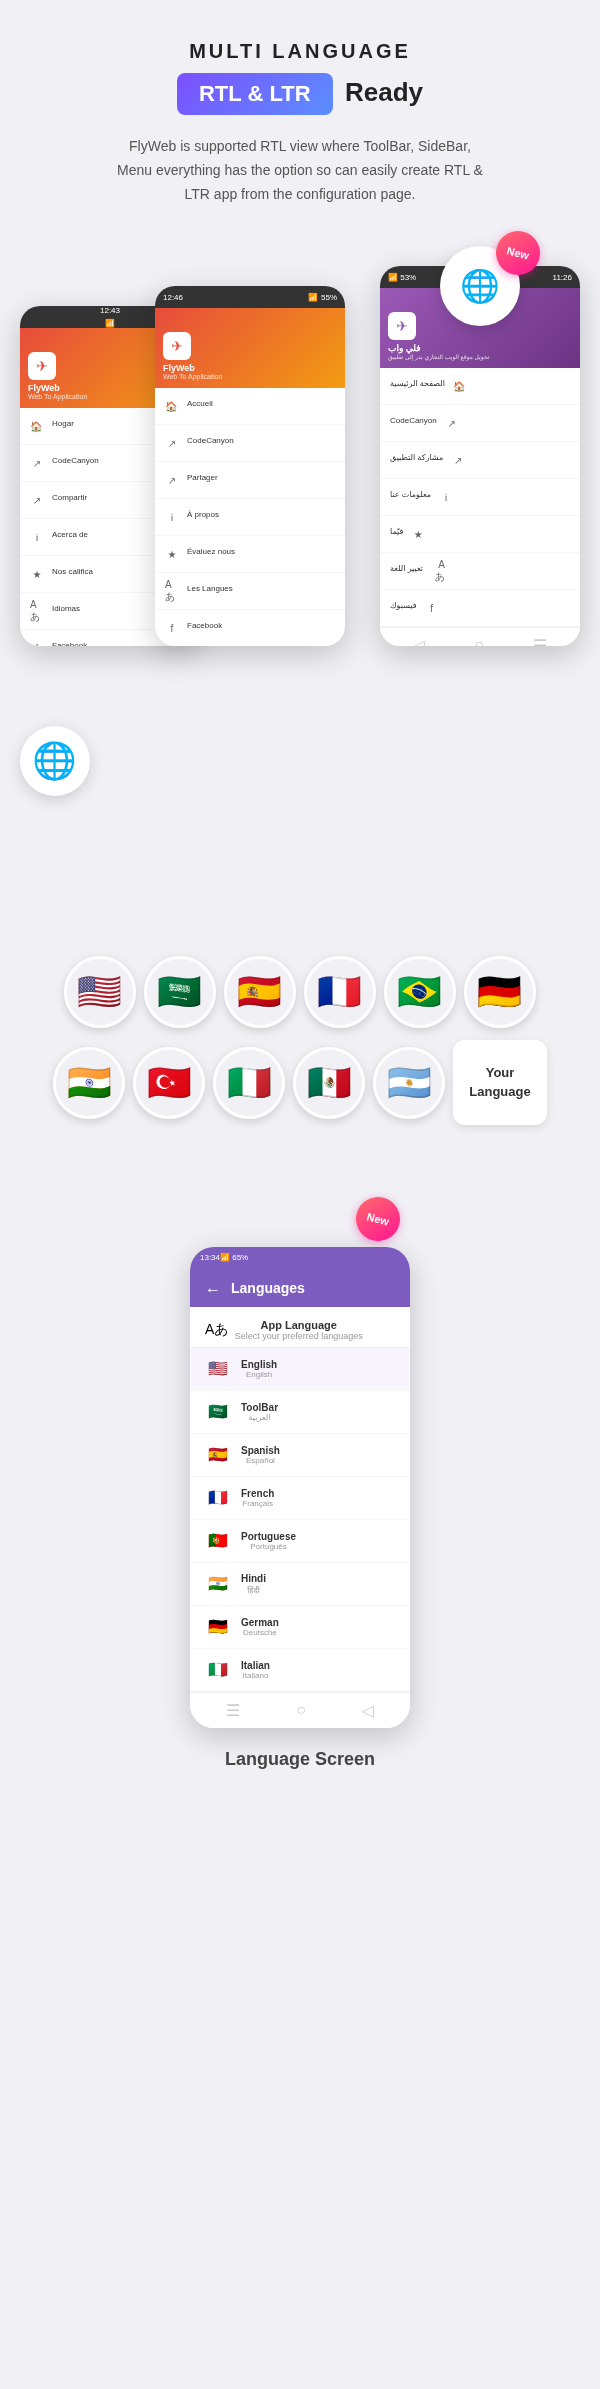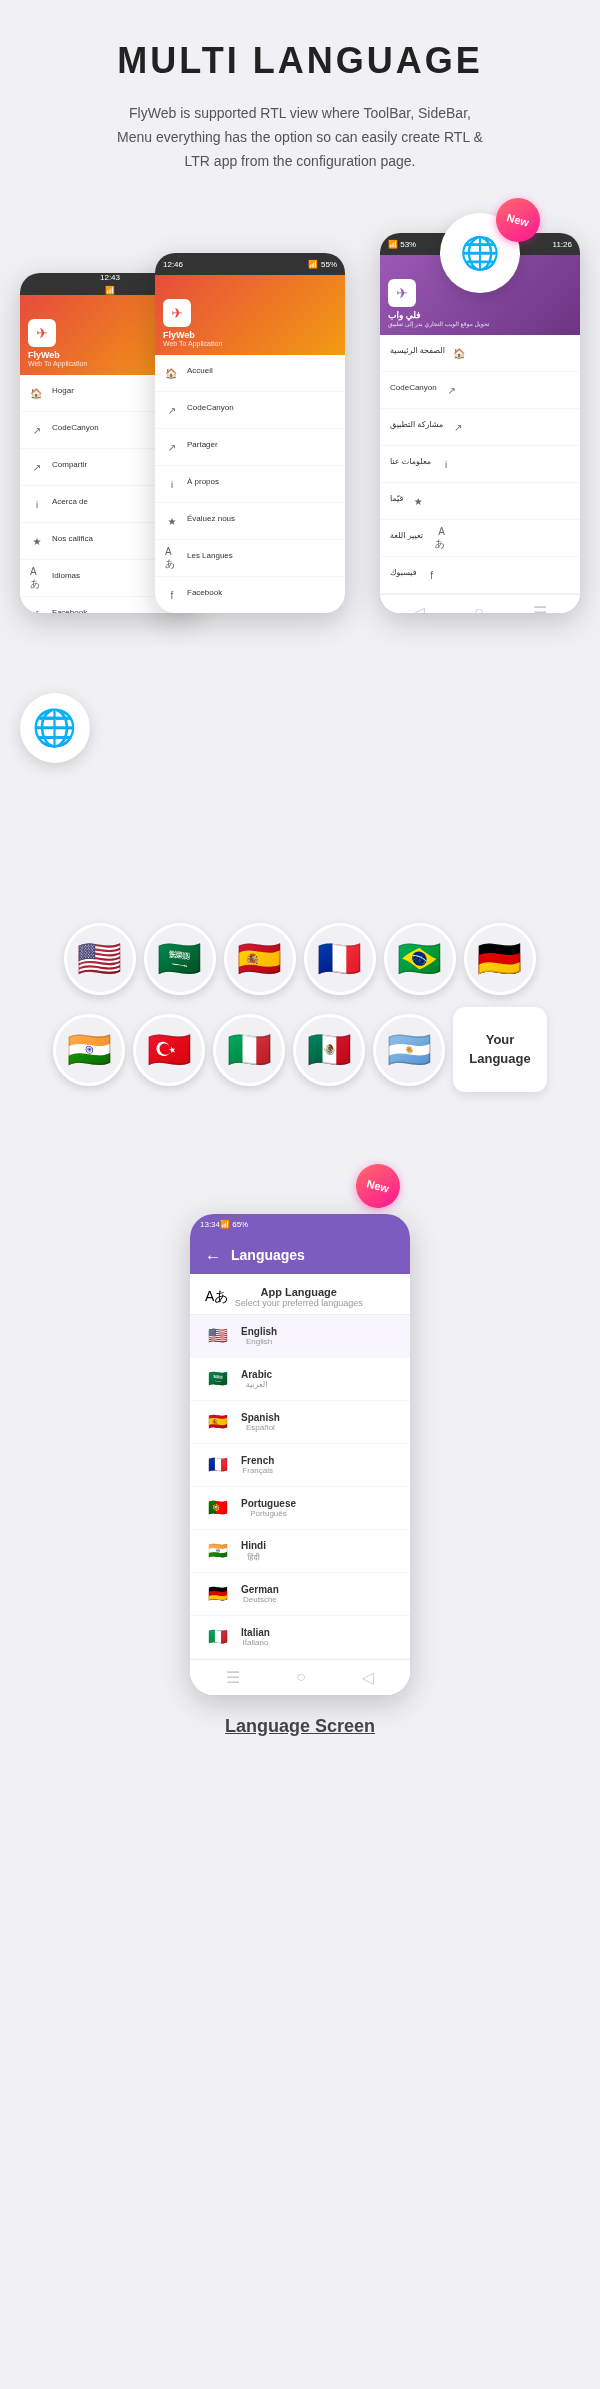--- a/index.html
+++ b/index.html
@@ -11,21 +11,21 @@
       overflow-x: hidden;
     }
 
     
     .section-header {
       text-align: center;
       padding: 40px 20px 20px;
       background: #f0f0f5;
     }
     .multi-language-title {
-      font-size: 36px;
+      font-size: 20px;
       font-weight: 700;
       letter-spacing: 3px;
       color: #222;
       margin-bottom: 10px;
     }
     .rtl-ltr-badge {
       display: inline-block;
       background: linear-gradient(135deg, #7b4fff, #5b8fff);
       color: white;
       font-size: 22px;
@@ -383,33 +383,36 @@
       font-size: 16px;
       color: #ccc;
     }
 
     .language-screen-label {
       font-size: 18px;
       font-weight: 600;
       color: #444;
       margin-top: 21px;
       margin-bottom: 20px;
-      text-decoration: underline;
     }
 
     
     .highlighted-item {
       background: #f8f5ff;
     }
   </style>
 </head>
 <body>
 
 <div class="section-header">
   <div class="multi-language-title">MULTI LANGUAGE</div>
+  <div style="margin-top:8px;">
+    <span class="rtl-ltr-badge">RTL &amp; LTR</span>
+    <span class="ready-text">Ready</span>
+  </div>
   <div class="subtitle-text">FlyWeb is supported RTL view where ToolBar, SideBar, Menu everything has the option so can easily create RTL &amp; LTR app from the configuration page.</div>
 </div>
 
 <div class="phones-section">
 
   <div class="new-badge">New</div>
 
   <div class="translate-icon-circle">
     <span>🌐</span>
   </div>
@@ -611,21 +614,21 @@
       <div class="lang-item highlighted-item">
         <div class="lang-flag">🇺🇸</div>
         <div>
           <div class="lang-name">English</div>
           <div class="lang-native">English</div>
         </div>
       </div>
       <div class="lang-item">
         <div class="lang-flag">🇸🇦</div>
         <div>
-          <div class="lang-name">Arabic</div>
+          <div class="lang-name">ToolBar</div>
           <div class="lang-native">العربية</div>
         </div>
       </div>
       <div class="lang-item">
         <div class="lang-flag">🇪🇸</div>
         <div>
           <div class="lang-name">Spanish</div>
           <div class="lang-native">Español</div>
         </div>
       </div>

